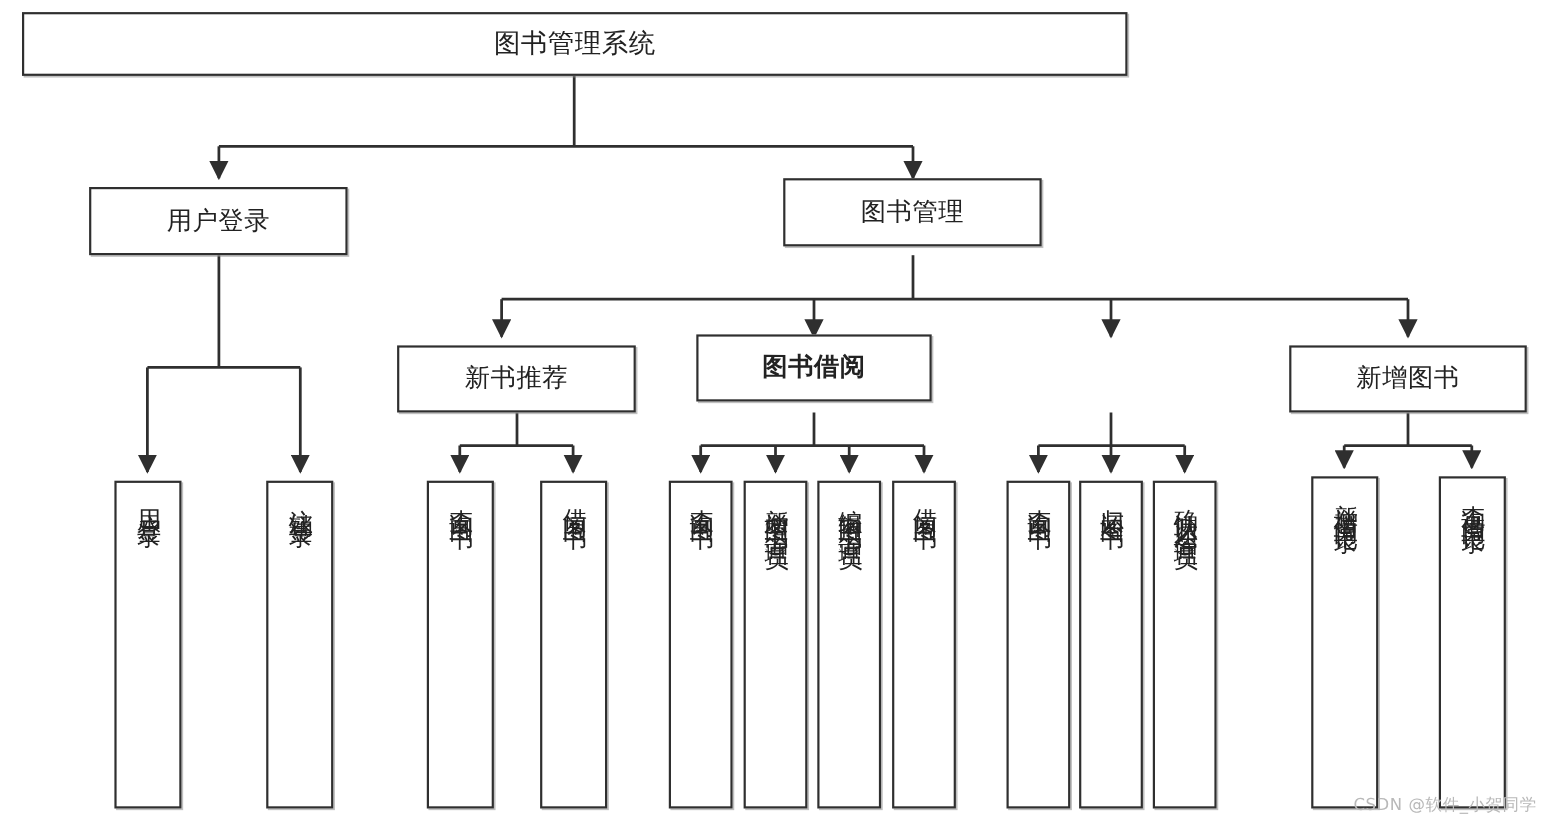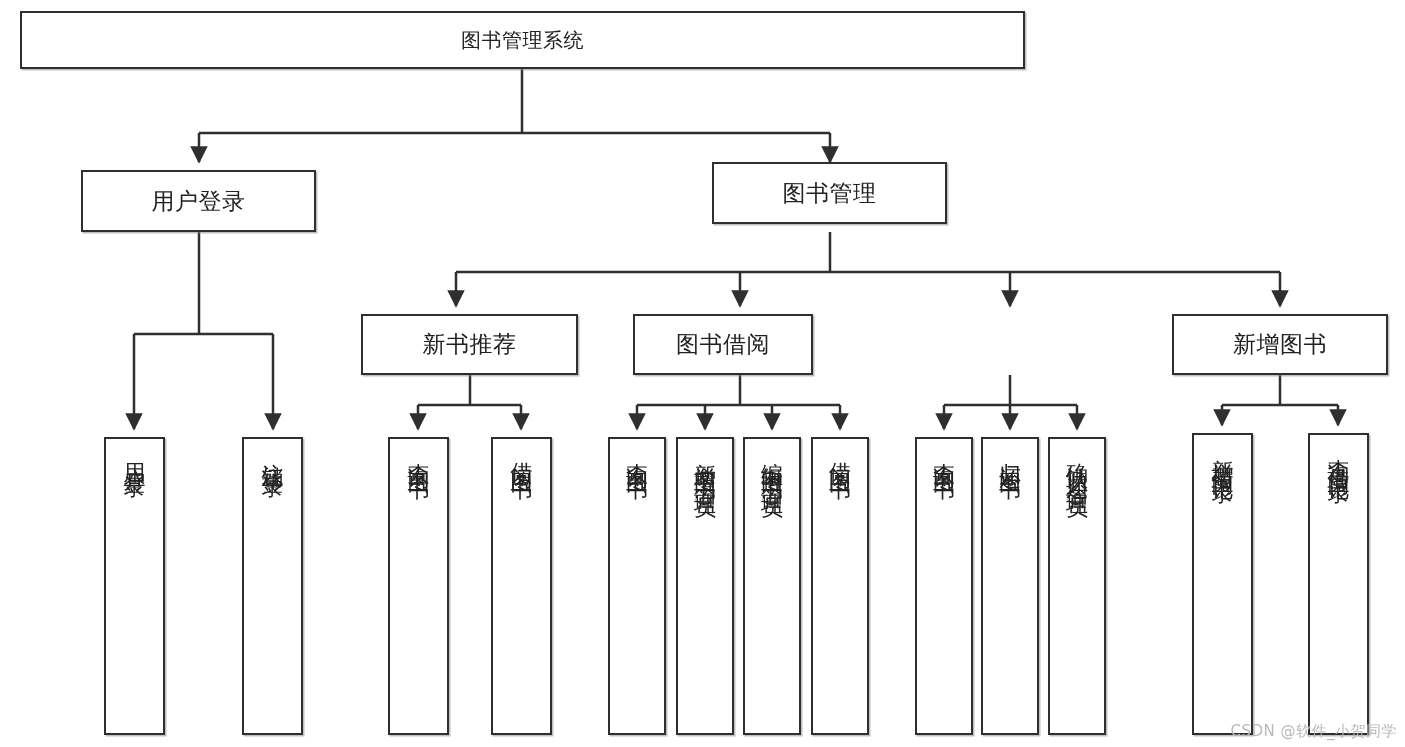--- a/index.html
+++ b/index.html
@@ -56,21 +56,21 @@
   .node.vertical .label {
     writing-mode: vertical-rl;
     text-orientation: upright;
     font-size: 22px;
     letter-spacing: 5px;
     line-height: 1;
     white-space: nowrap;
     display: block;
   }
   .node.root .label {
-    font-size: 20px;
+    font-size: 24px;
   }
   .watermark {
     position: absolute;
     right: 8px;
     bottom: 6px;
     font-size: 15px;
     color: #b9b9b9;
     letter-spacing: 0.5px;
     white-space: nowrap;
     font-family: "DejaVu Sans", "Liberation Sans", sans-serif;
@@ -138,21 +138,21 @@
   <div class="node horizontal" style="left:81px; top:170px; width:235px; height:62px;">
     <span class="label">用户登录</span>
   </div>
   <div class="node horizontal" style="left:712px; top:162px; width:235px; height:62px;">
     <span class="label">图书管理</span>
   </div>
 
   <div class="node horizontal" style="left:361px; top:314px; width:217px; height:61px;">
     <span class="label">新书推荐</span>
   </div>
-  <div class="node horizontal" style="left:633px; top:314px; width:180px; height:61px;">
+  <div class="node horizontal" style="left:633px; top:304px; width:214px; height:61px;font-weight:bold;">
     <span class="label">图书借阅</span>
   </div>
   <div class="node horizontal" style="left:1172px; top:314px; width:216px; height:61px;">
     <span class="label">新增图书</span>
   </div>
 
   <div class="node vertical" style="left:104px; top:437px; width:61px; height:298px;">
     <span class="label">用户登录</span>
   </div>
   <div class="node vertical" style="left:242px; top:437px; width:61px; height:298px;">

